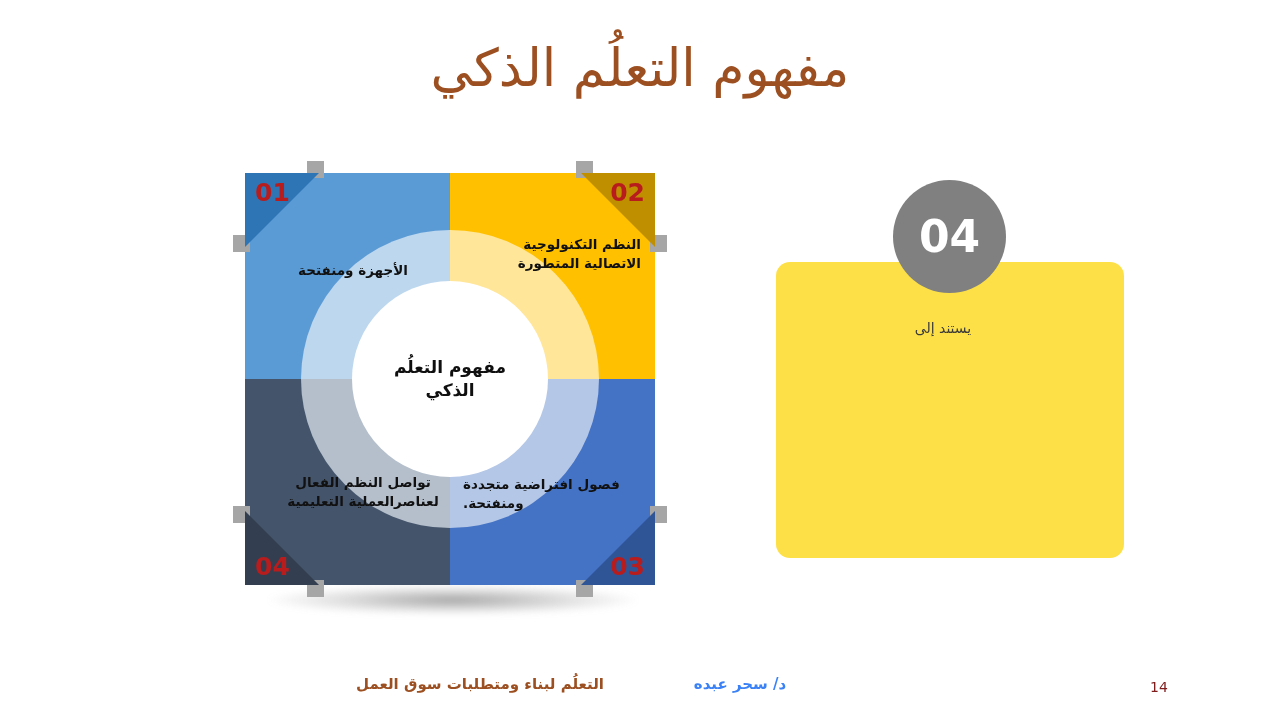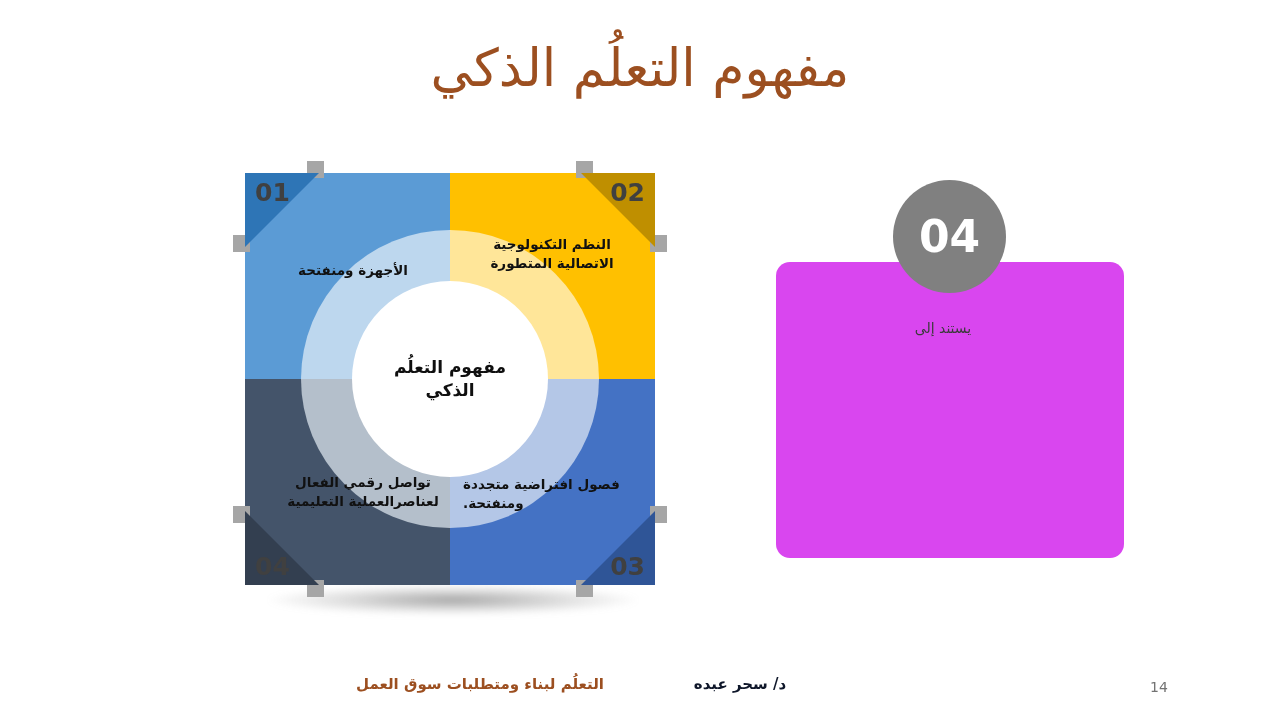--- a/index.html
+++ b/index.html
@@ -132,21 +132,21 @@
     overflow: visible;
   }
   .ribbon .tri {
     position: absolute;
     inset: 0;
     width: 0;
     height: 0;
   }
   .ribbon .num {
     position: absolute;
-    color: #404040;
+    color: #b91c1c;
     font-size: 25px;
     font-weight: bold;
     direction: ltr;
     letter-spacing: 0px;
     font-family: "DejaVu Sans", "Liberation Sans", sans-serif;
   }
   .ribbon .tab {
     position: absolute;
     width: 17px;
     height: 17px;
@@ -184,32 +184,32 @@
   
   .cap {
     position: absolute;
     direction: rtl;
     font-size: 13.5px;
     line-height: 1.42;
     font-weight: bold;
     color: #111111;
   }
   .cap-1 { left: 18px; top: 88px;  width: 180px; text-align: center; }
-  .cap-2 { left: 218px; top: 62px;  width: 178px; text-align: center; }
+  .cap-2 { left: 218px; top: 62px;  width: 178px; }
   .cap-3 { left: 218px; top: 302px; width: 178px; text-align: left; }
   .cap-4 { left: 28px; top: 300px; width: 180px; text-align: center; }
 
   
   .panel {
     position: absolute;
     left: 776px;
     top: 262px;
     width: 348px;
     height: 296px;
-    background: #d946ef;
+    background: #fde047;
     border-radius: 14px;
     box-sizing: border-box;
     padding: 58px 40px 20px 26px;
     direction: rtl;
   }
   .panel-badge {
     position: absolute;
     left: 893px;
     top: 180px;
     width: 113px;
@@ -256,33 +256,33 @@
     font-weight: bold;
     direction: rtl;
     white-space: nowrap;
   }
   .footer-author {
     position: absolute;
     left: 680px;
     top: 675px;
     width: 120px;
     text-align: center;
-    color: #0f172a;
+    color: #3b82f6;
     font-size: 15px;
     font-weight: bold;
     direction: rtl;
     white-space: nowrap;
   }
   .slide-number {
     position: absolute;
     left: 1150px;
     top: 679px;
     width: 40px;
     text-align: left;
-    color: #737373;
+    color: #7f1d1d;
     font-size: 14px;
     direction: ltr;
     font-family: "DejaVu Sans", "Liberation Sans", sans-serif;
   }
 </style>
 </head>
 <body>
 
 <div class="slide">
 
@@ -312,21 +312,21 @@
         </div>
     </div>
 
     <div class="hub">
       <div class="hub-label">مفهوم التعلُم الذكي</div>
     </div>
 
     <div class="cap cap-1">الأجهزة ومنفتحة</div>
     <div class="cap cap-2">النظم التكنولوجية الاتصالية المتطورة</div>
     <div class="cap cap-3">فصول افتراضية متجددة ومنفتحة.</div>
-    <div class="cap cap-4">تواصل رقمي الفعال لعناصرالعملية التعليمية</div>
+    <div class="cap cap-4">تواصل النظم الفعال لعناصرالعملية التعليمية</div>
 
     <div class="ribbon rb1">
       <span class="tab tab-a"></span>
       <span class="tab tab-b"></span>
       <span class="tri"></span>
       <span class="num">01</span>
     </div>
 
     <div class="ribbon rb2">
       <span class="tab tab-a"></span>

